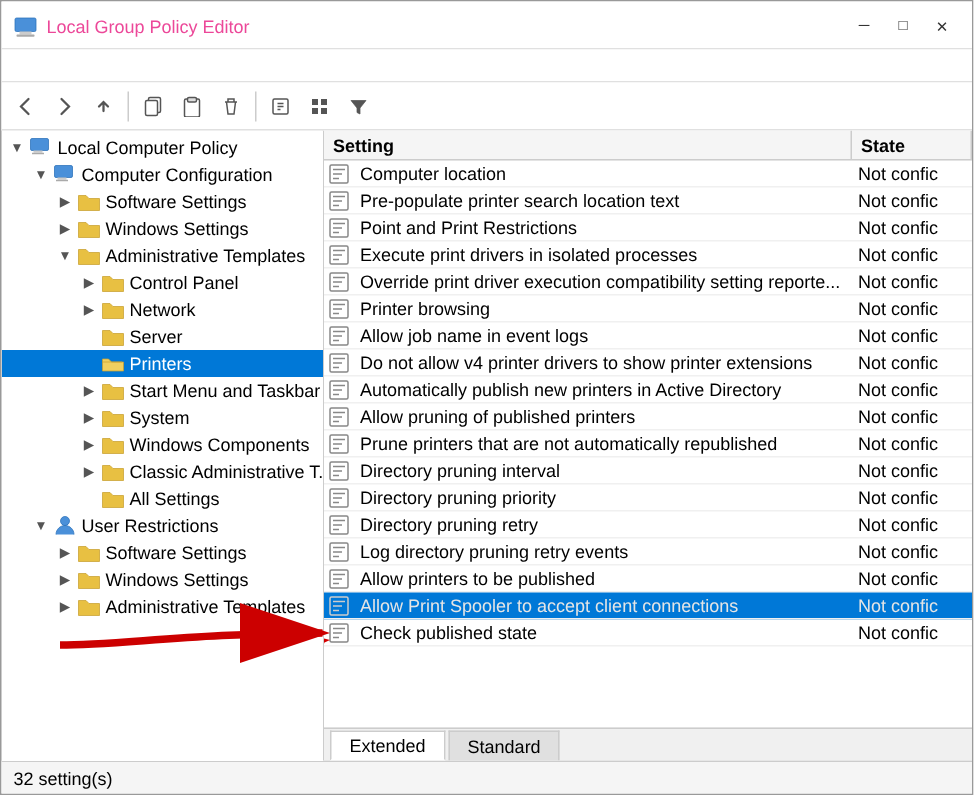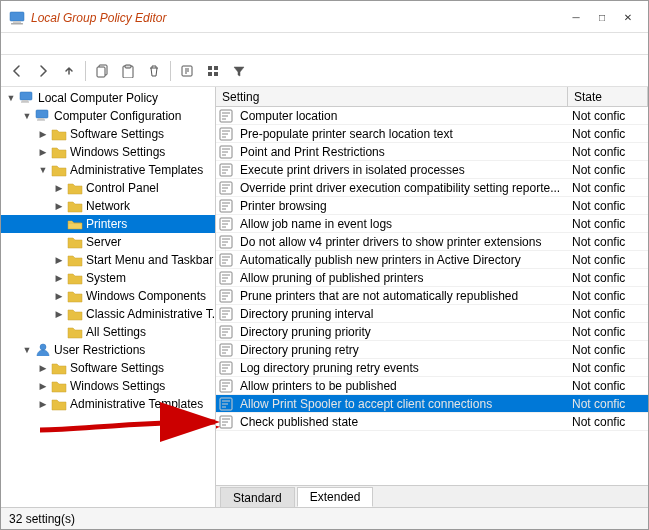--- a/index.html
+++ b/index.html
@@ -28,22 +28,21 @@
       border-bottom: 1px solid #e0e0e0;
       height: 32px;
     }
     .title-bar-left {
       display: flex;
       align-items: center;
       gap: 6px;
     }
     .title-text {
       font-size: 12px;
-      color: #c2410c;
-      font-style: italic;
+      color: #ec4899;
     }
     .title-bar-controls {
       display: flex;
       gap: 2px;
     }
     .title-btn {
       width: 24px;
       height: 20px;
       background: #fff;
       border: none;
@@ -148,21 +147,21 @@
     .list-header {
       display: flex;
       background: #f5f5f5;
       border-bottom: 1px solid #ccc;
       height: 20px;
       min-height: 20px;
     }
     .list-header-cell {
       padding: 2px 6px;
       font-size: 12px;
-      font-weight: normal;
+      font-weight: bold;
       border-right: 1px solid #ccc;
       display: flex;
       align-items: center;
     }
     .list-header-cell.setting { flex: 1; }
     .list-header-cell.state { width: 80px; }
     .list-body {
       flex: 1;
       overflow-y: auto;
       overflow-x: hidden;
@@ -402,39 +401,39 @@
       <div class="tree-node" style="padding-left: 50px;">
         <span class="toggle-icon">▶</span>
         <span class="node-icon">
           <svg width="16" height="16" viewBox="0 0 16 16">
               <path d="M1 4h5l2 2h7v8H1z" fill="#e8c042" stroke="#c8a030" stroke-width="0.5"></path>
             </svg>
         </span>
         <span class="node-label">Network</span>
       </div>
 
+      <div class="tree-node" style="padding-left: 50px;">
+        <span class="toggle-icon"></span>
+        <span class="node-icon">
+          <svg width="16" height="16" viewBox="0 0 16 16">
+              <path d="M1 4h5l2 2h7v8H1z" fill="#e8c042" stroke="#c8a030" stroke-width="0.5"></path>
+            </svg>
+        </span>
+        <span class="node-label">Server</span>
+      </div>
+
       <div class="tree-node selected" style="padding-left: 50px;">
         <span class="toggle-icon" style="color:#fff;"></span>
         <span class="node-icon">
           <svg width="16" height="16" viewBox="0 0 16 16">
               <path d="M1 5h4l2 2h8v6H1z" fill="#f0d060" stroke="#c8a030" stroke-width="0.5"></path>
               <path d="M1 7h13" stroke="#c8a030" stroke-width="0.5"></path>
             </svg>
         </span>
         <span class="node-label">Printers</span>
-      </div>
-
-      <div class="tree-node" style="padding-left: 50px;">
-        <span class="toggle-icon"></span>
-        <span class="node-icon">
-          <svg width="16" height="16" viewBox="0 0 16 16">
-              <path d="M1 4h5l2 2h7v8H1z" fill="#e8c042" stroke="#c8a030" stroke-width="0.5"></path>
-            </svg>
-        </span>
-        <span class="node-label">Server</span>
       </div>
 
       <div class="tree-node" style="padding-left: 50px;">
         <span class="toggle-icon">▶</span>
         <span class="node-icon">
           <svg width="16" height="16" viewBox="0 0 16 16">
               <path d="M1 4h5l2 2h7v8H1z" fill="#e8c042" stroke="#c8a030" stroke-width="0.5"></path>
             </svg>
         </span>
         <span class="node-label">Start Menu and Taskbar</span>
@@ -735,22 +734,22 @@
                   <rect x="1" y="1" width="12" height="12" rx="1" fill="none" stroke="#888" stroke-width="1"></rect>
                   <path d="M3 4h8M3 7h6M3 10h4" stroke="#888" stroke-width="1"></path>
                 </svg>
             </div>
             <div class="list-row-setting">Check published state</div>
             <div class="list-row-state">Not confic</div>
           </div>
         </div>
 
         <div class="tabs-bar">
+          <div class="tab active">Extended</div>
           <div class="tab">Standard</div>
-          <div class="tab active">Extended</div>
         </div>
       </div>
     </div>
   </div>
 
   <div class="status-bar">
     <span>32 setting(s)</span>
   </div>
 </div>
 

